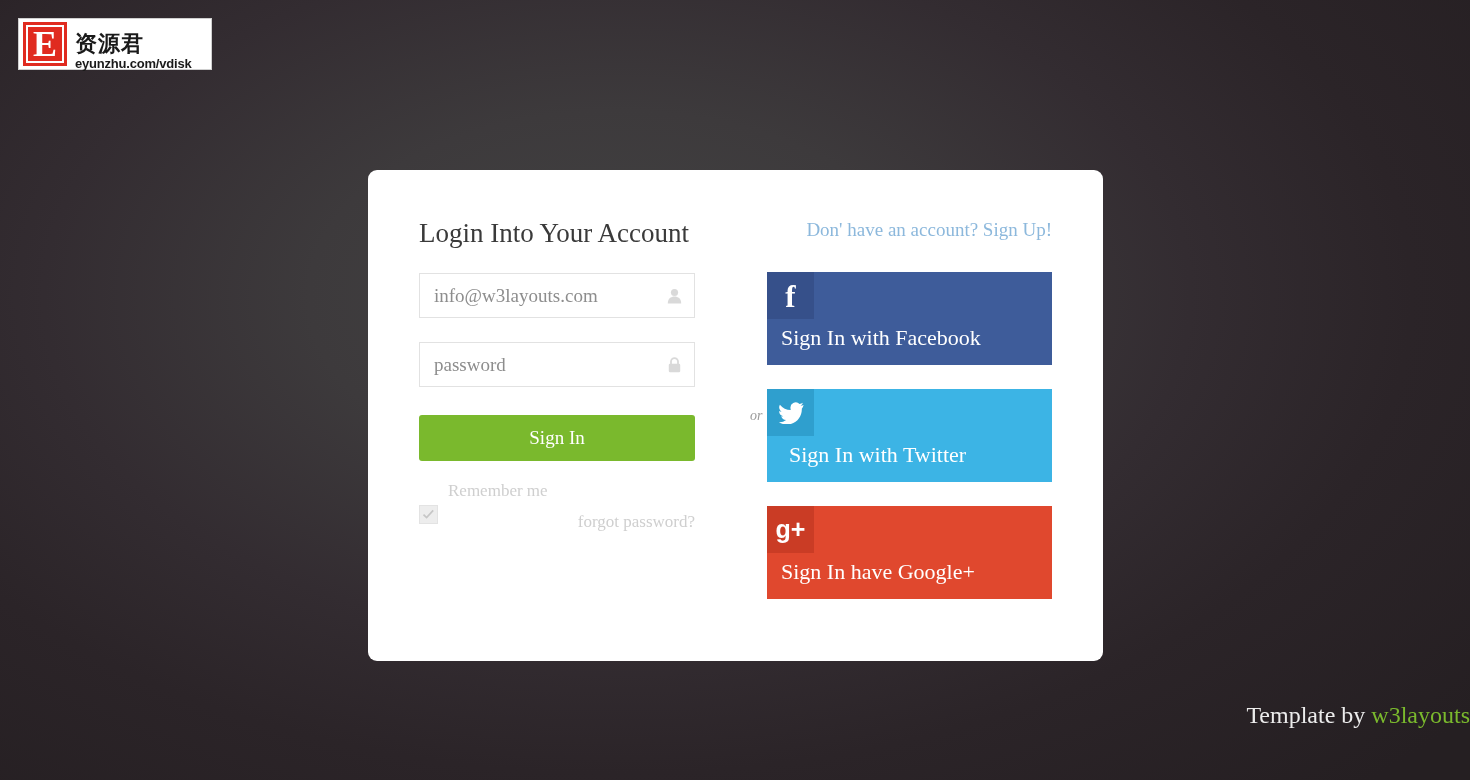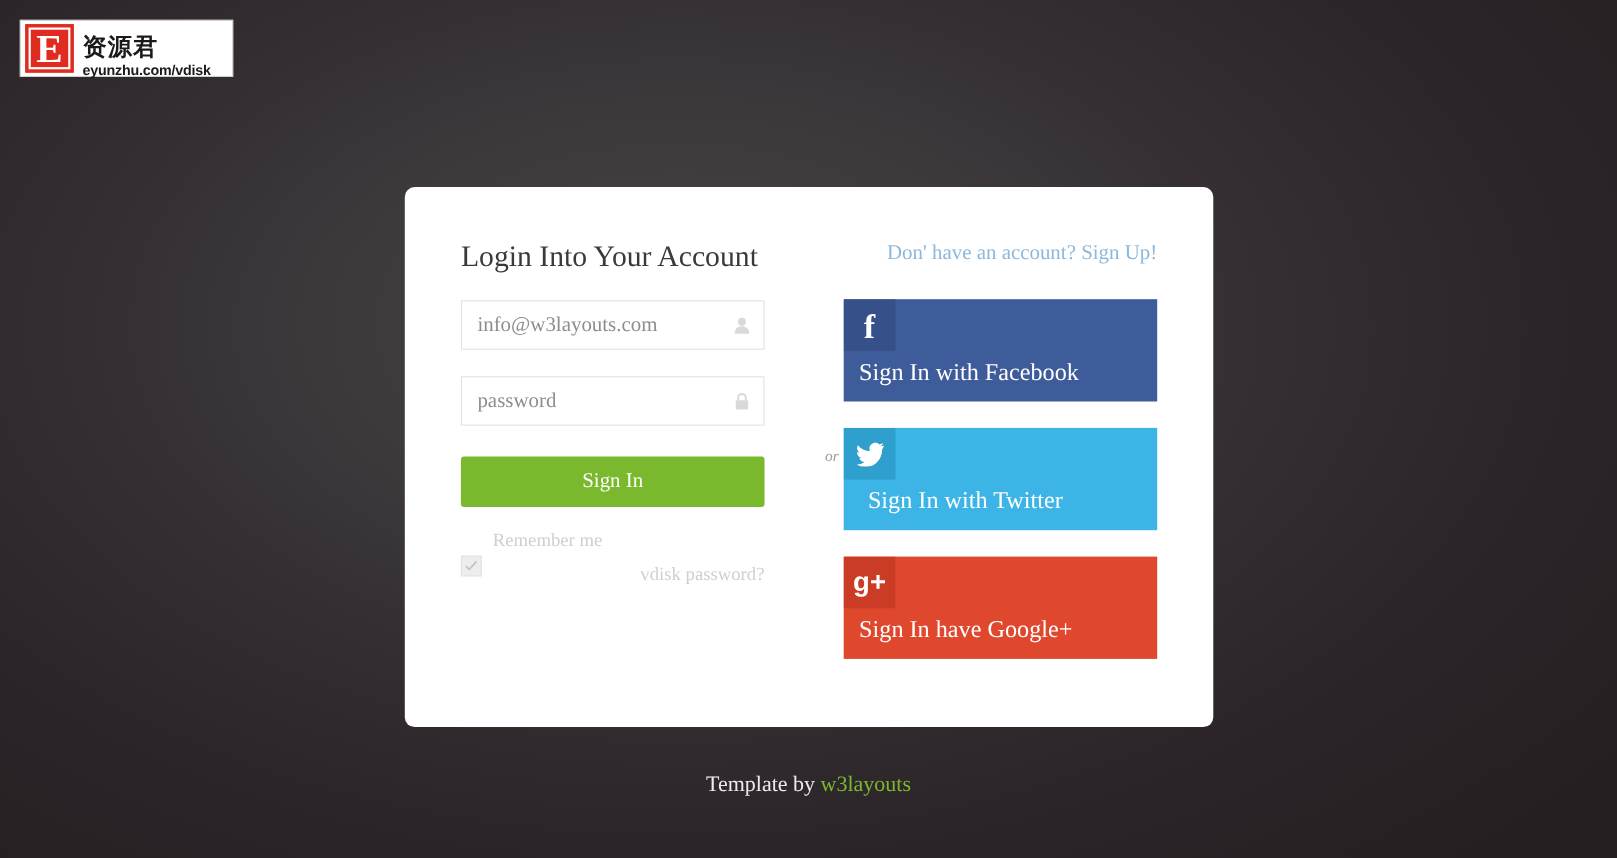--- a/index.html
+++ b/index.html
@@ -275,22 +275,22 @@
     font-weight: bold;
     line-height: 1;
   }
 
   
   .footer {
     position: absolute;
     left: 0;
     right: 0;
     top: 702px;
-    text-align: center;
-    font-size: 20px;
+    text-align: right;
+    font-size: 24px;
     color: #ececec;
   }
   .footer a {
     color: #7ab92d;
     text-decoration: none;
     cursor: pointer;
   }
 </style>
 </head>
 <body>
@@ -332,21 +332,21 @@
 
     <button class="signin-btn">Sign In</button>
 
     <div class="remember-row">
       <span class="remember-label">Remember me</span>
       <span class="checkbox">
         <svg width="13" height="13" viewBox="0 0 13 13">
           <path d="M1.5 6.6 L4.6 9.6 L11.2 2.4" fill="none" stroke="#c6c6c6" stroke-width="1.7"></path>
         </svg>
       </span>
-      <a class="forgot" href="#">vdisk password?</a>
+      <a class="forgot" href="#">forgot password?</a>
     </div>
   </div>
 
   <div class="col-right">
     <a class="signup-link" href="#">Don' have an account? Sign Up!</a>
     <span class="or-text">or</span>
 
     <a class="social social-fb" href="#">
       <span class="sq">
         <span class="fb-glyph">f</span>

